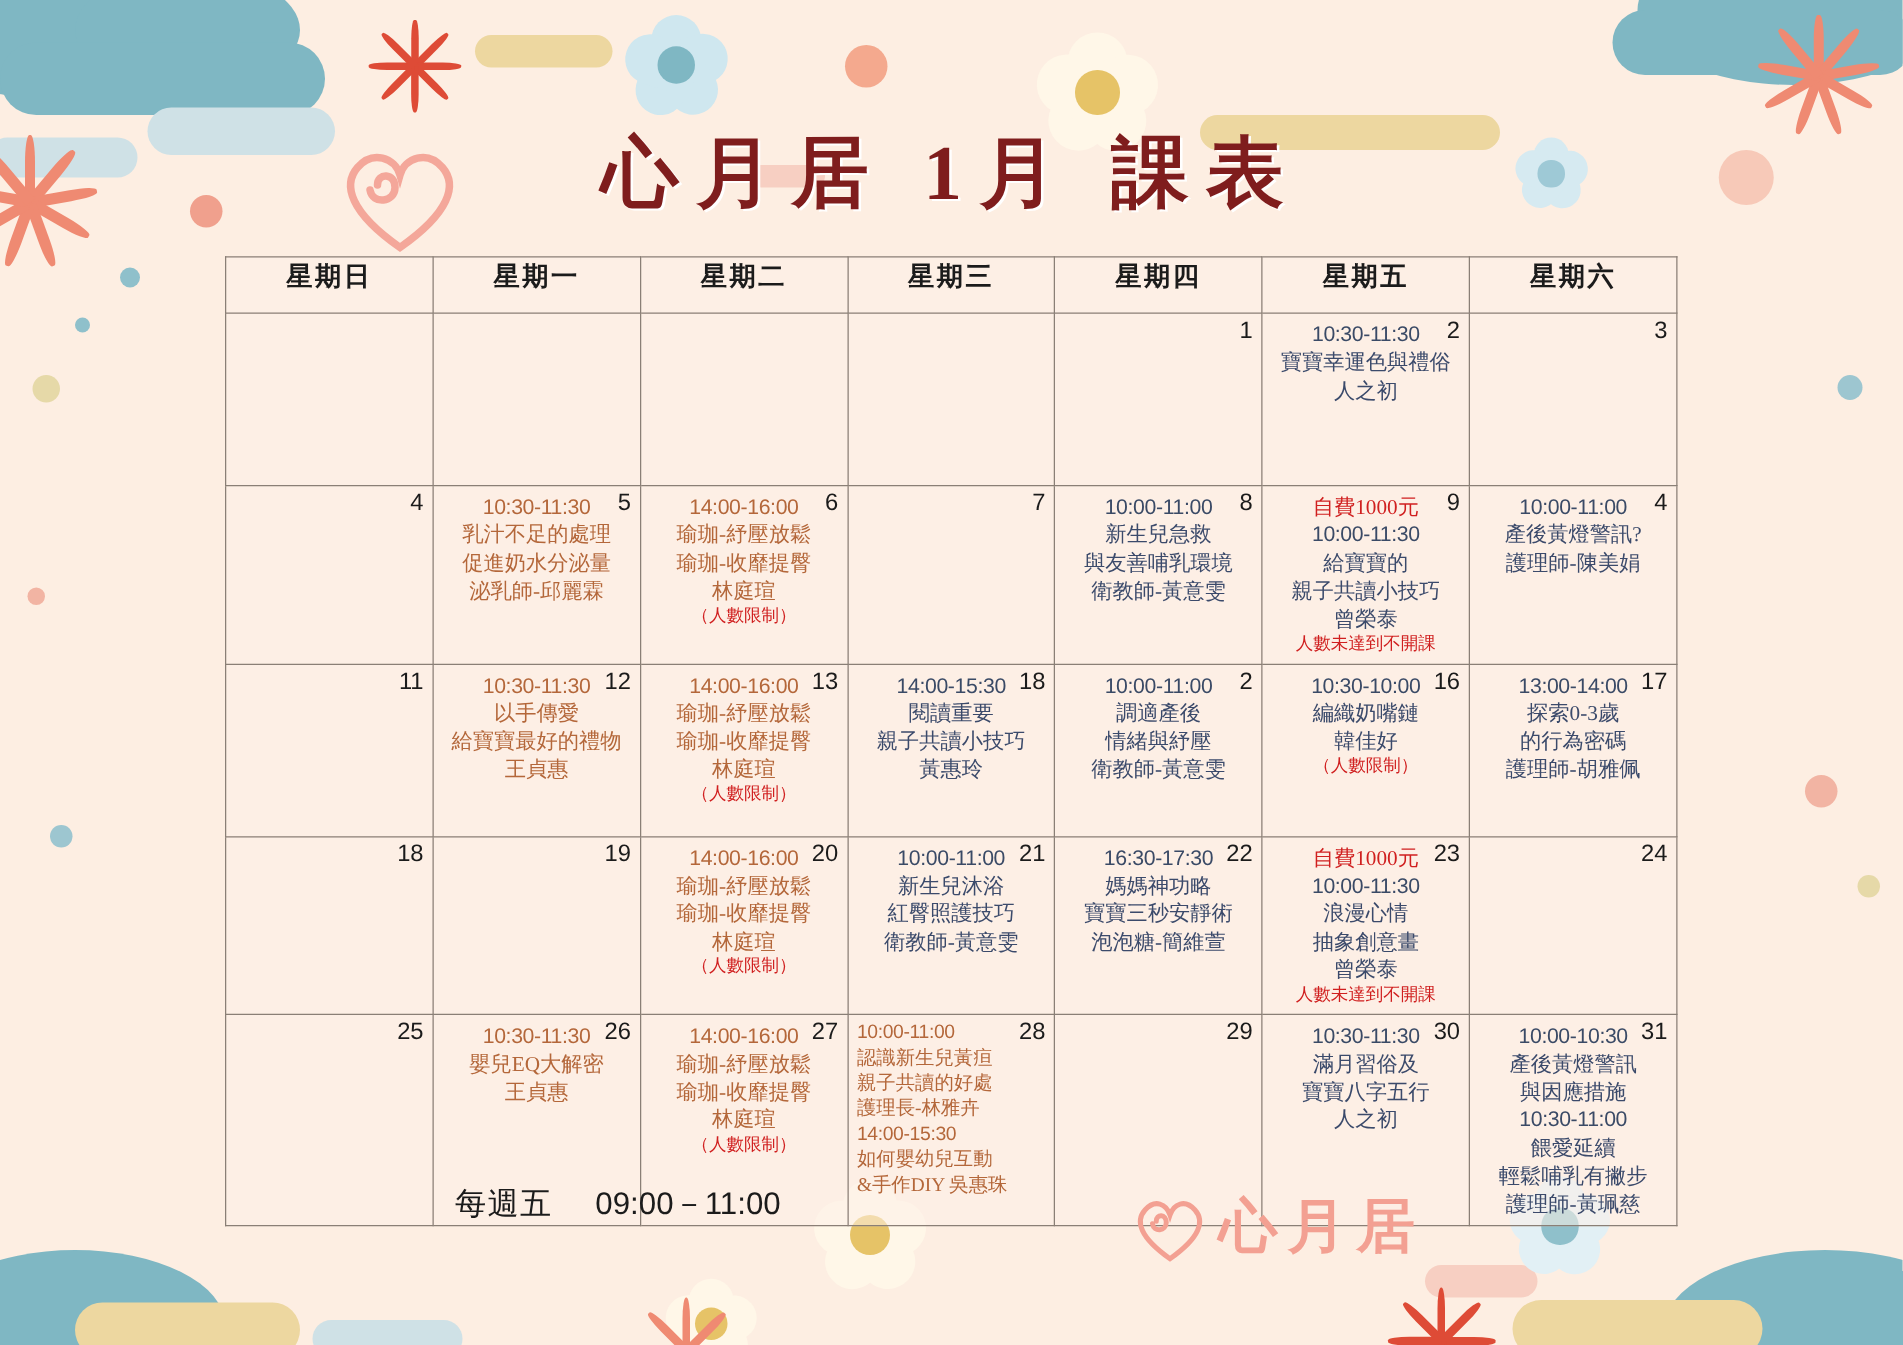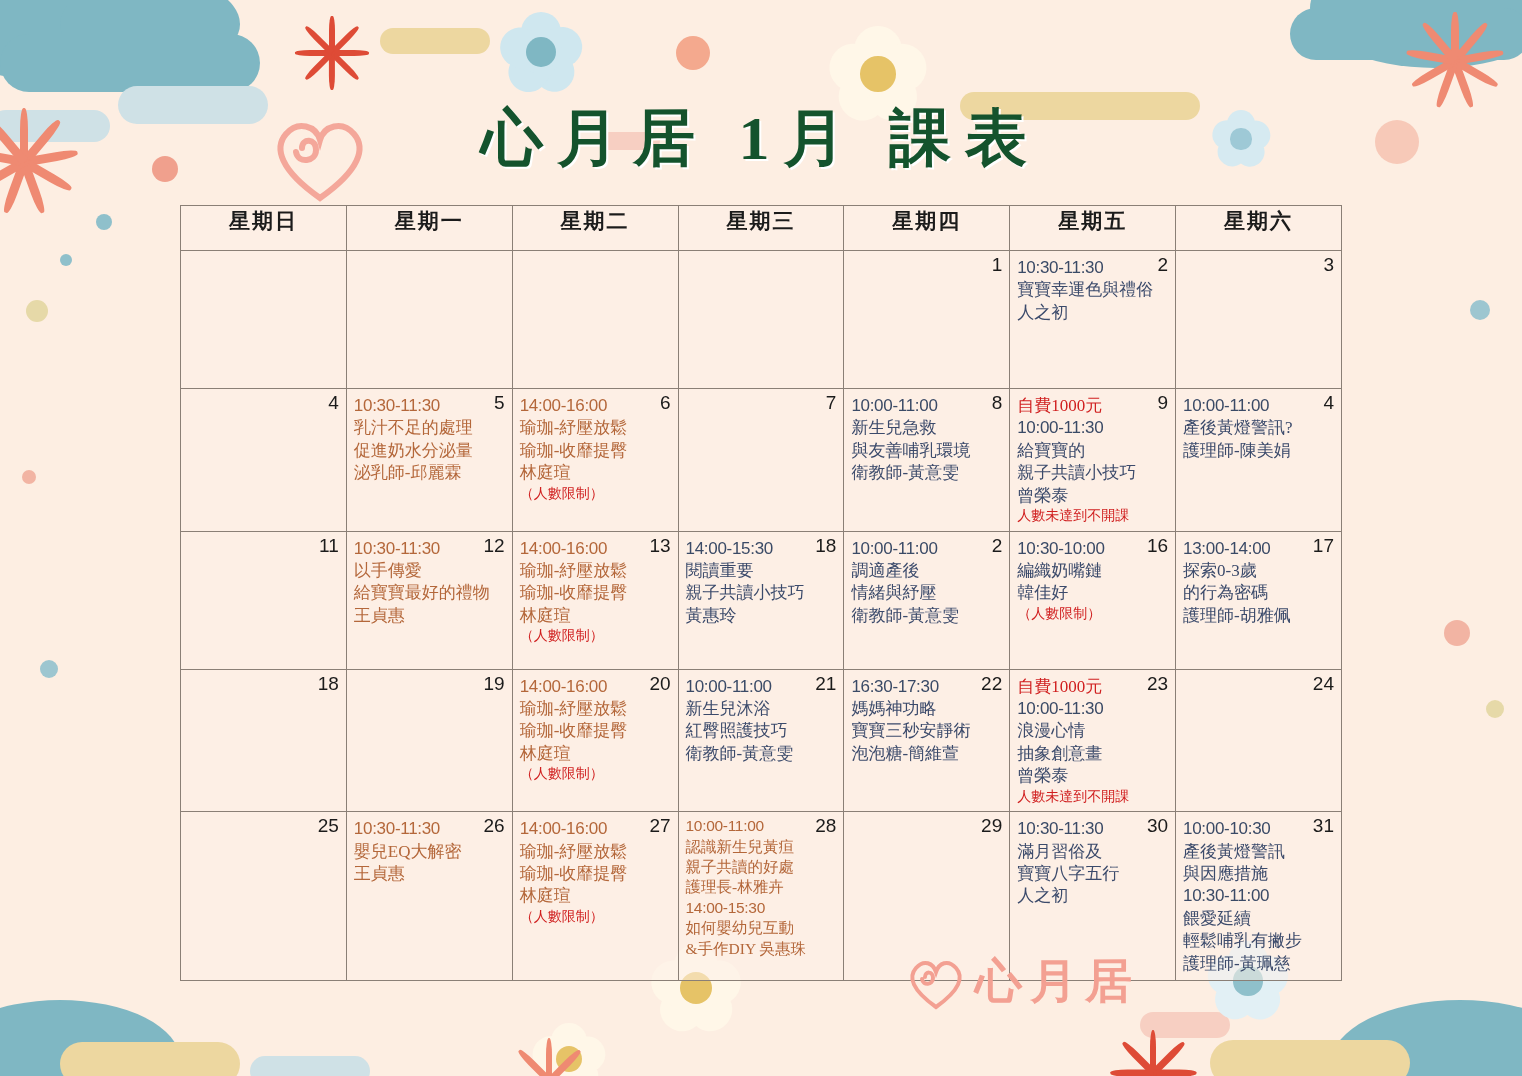--- a/index.html
+++ b/index.html
@@ -71,21 +71,21 @@
     position: absolute;
     left: 0;
     top: 96px;
     width: 1522px;
     text-align: center;
   }
   .title {
     display: inline-block;
     font-size: 62px;
     letter-spacing: 14px;
-    color: #14532d;
+    color: #7f1d1d;
     font-weight: bold;
     font-family: "Liberation Serif", "DejaVu Serif", serif;
     text-shadow: 2px 2px 0 #fff;
   }
   .heart-logo {
     position: absolute;
     left: 268px;
     top: 112px;
     width: 104px;
     height: 92px;
@@ -121,20 +121,21 @@
   }
   .daynum {
     display: block;
     text-align: right;
     font-size: 19px;
     color: #1b1b1b;
     line-height: 1.05;
     font-family: "Liberation Sans", sans-serif;
   }
   .cellbody {
+    text-align: center;
     margin-top: -18px;
     line-height: 1.32;
   }
   .ln {
     display: block;
     font-size: 17px;
     color: #3b4a6b;
     white-space: nowrap;
     font-family: "Liberation Serif", "DejaVu Serif", serif;
   }
@@ -621,20 +622,24 @@
             <span class="ln ">餵愛延續</span>
             <span class="ln ">輕鬆哺乳有撇步</span>
             <span class="ln ">護理師-黃珮慈</span>
           </div>
         </td>
       </tr>
     </tbody>
 </table>
 
 <div class="footer">
+  <span class="row second">
+    <span class="lbl">每週五</span>
+    <span class="tm">09:00－11:00</span>
+  </span>
 </div>
 
 <div class="brand-heart">
   <svg viewBox="0 0 62 56" width="62" height="56">
     <path d="M31 52 C7 35 3 22 11 13 C19 4 28 8 31 17 C34 8 43 4 51 13 C59 22 55 35 31 52 Z" fill="none" stroke="#f3a092" stroke-width="4"></path>
     <path d="M20 22 C20 16 28 16 28 23 C28 30 18 31 17 24" fill="none" stroke="#f3a092" stroke-width="4" stroke-linecap="round"></path>
   </svg>
 </div>
 <div class="brand" style="left:975px;">
   <span>心月居</span>

